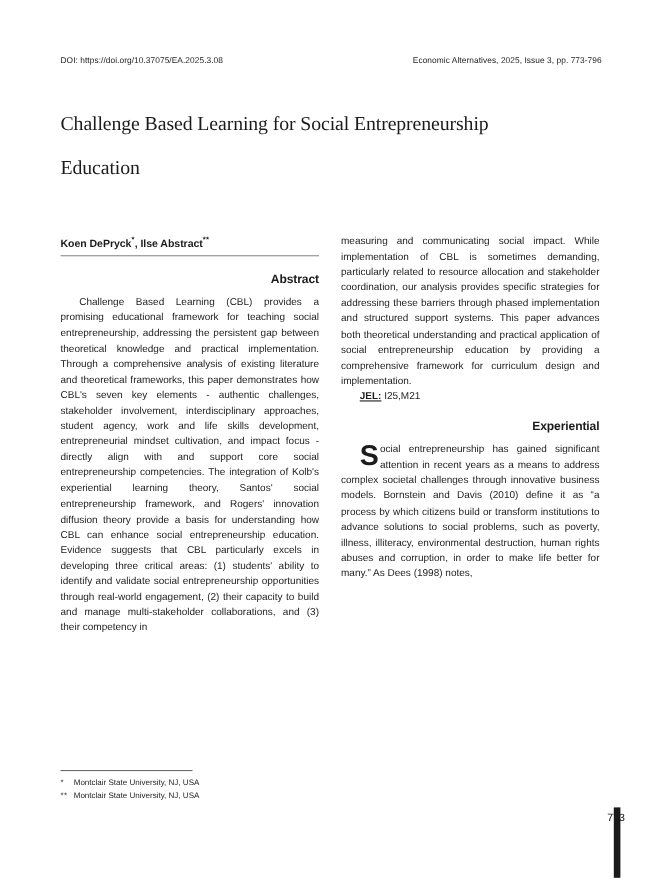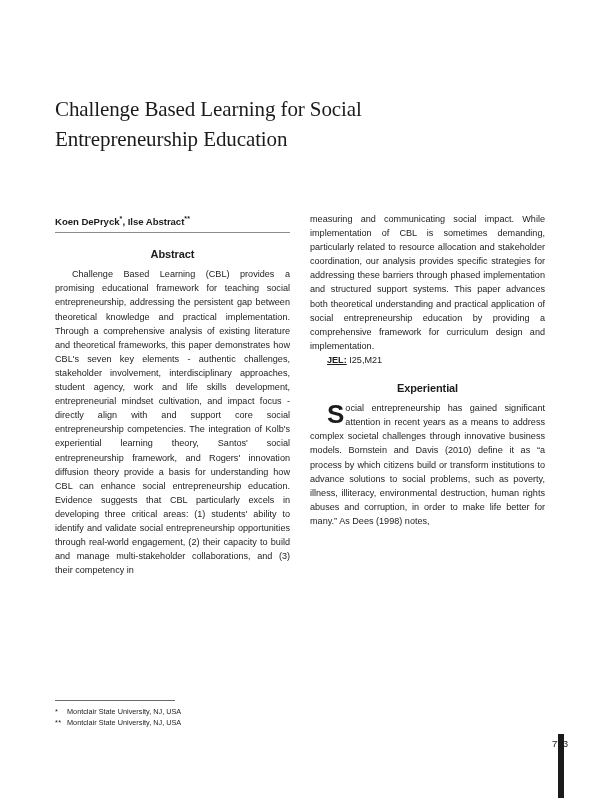--- a/index.html
+++ b/index.html
@@ -41,22 +41,22 @@
     margin-right: 8px;
   }
 
   
   .title {
     position: absolute;
     top: 80px;
     left: 55px;
     width: 420px;
     font-family: "Liberation Serif", serif;
-    font-size: 21px;
-    line-height: 30px;
+    font-size: 18px;
+    line-height: 40px;
     font-weight: 400;
     color: #1b1b1b;
     letter-spacing: -0.1px;
   }
 
   
   .dates {
     position: absolute;
     top: 166px;
     right: 53px;
@@ -95,21 +95,21 @@
   .rule {
     border: 0;
     border-top: 1px solid #8c8c8c;
     margin: 0 0 14px 0;
   }
 
   h2.section {
     font-size: 11px;
     font-weight: bold;
     margin: 0 0 6px 0;
-    text-align: center;
+    text-align: right;
     letter-spacing: -0.1px;
   }
   h2.section.intro { margin-top: 14px; }
 
   p.body {
     margin: 0;
     text-indent: 17px;
     text-align: justify;
     hyphens: none;
   }
@@ -183,20 +183,24 @@
     width: 6px;
     height: 64px;
     background: #1a1a1a;
   }
 </style>
 </head>
 <body>
 
 <div class="page">
 
+  <div class="runhead">
+    <span class="doi">DOI: https://doi.org/10.37075/EA.2025.3.08</span>
+    <span class="journal">Economic Alternatives, 2025, Issue 3, pp. 773-796</span>
+  </div>
 
   <h1 class="title">Challenge Based Learning for Social Entrepreneurship Education</h1>
 
 
   <div class="col col-left">
     <p class="authors"><span>Koen DePryck</span><sup>*</sup><span>, </span><span>Ilse Abstract</span><sup>**</sup></p>
     <hr class="rule">
     <h2 class="section">Abstract</h2>
     <p class="body">Challenge Based Learning (CBL) provides a promising educational framework for teaching social entrepreneurship, addressing the persistent gap between theoretical knowledge and practical implementation. Through a comprehensive analysis of existing literature and theoretical frameworks, this paper demonstrates how CBL's seven key elements - authentic challenges, stakeholder involvement, interdisciplinary approaches, student agency, work and life skills development, entrepreneurial mindset cultivation, and impact focus - directly align with and support core social entrepreneurship competencies. The integration of Kolb's experiential learning theory, Santos' social entrepreneurship framework, and Rogers' innovation diffusion theory provide a basis for understanding how CBL can enhance social entrepreneurship education. Evidence suggests that CBL particularly excels in developing three critical areas: (1) students' ability to identify and validate social entrepreneurship opportunities through real-world engagement, (2) their capacity to build and manage multi-stakeholder collaborations, and (3) their competency in</p>
   </div>

